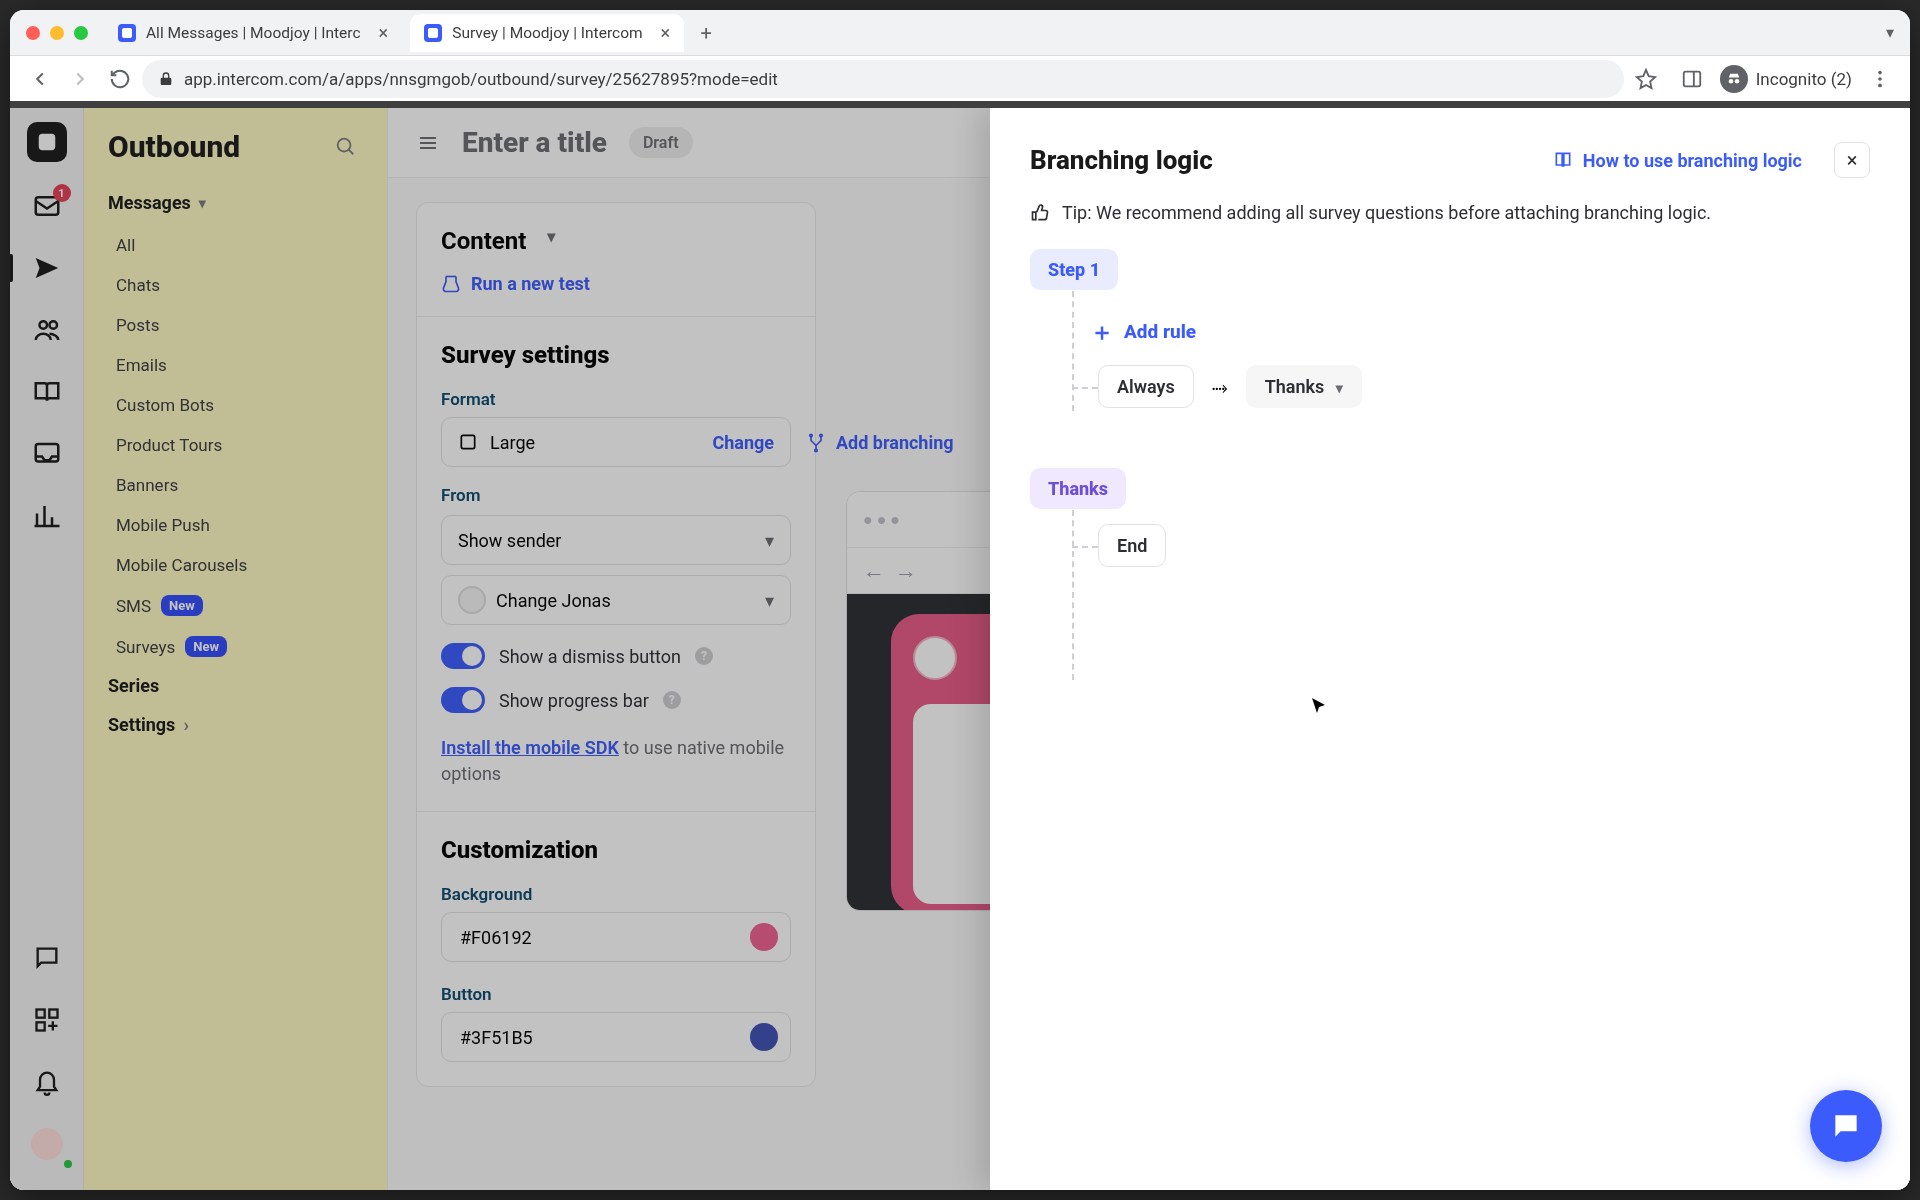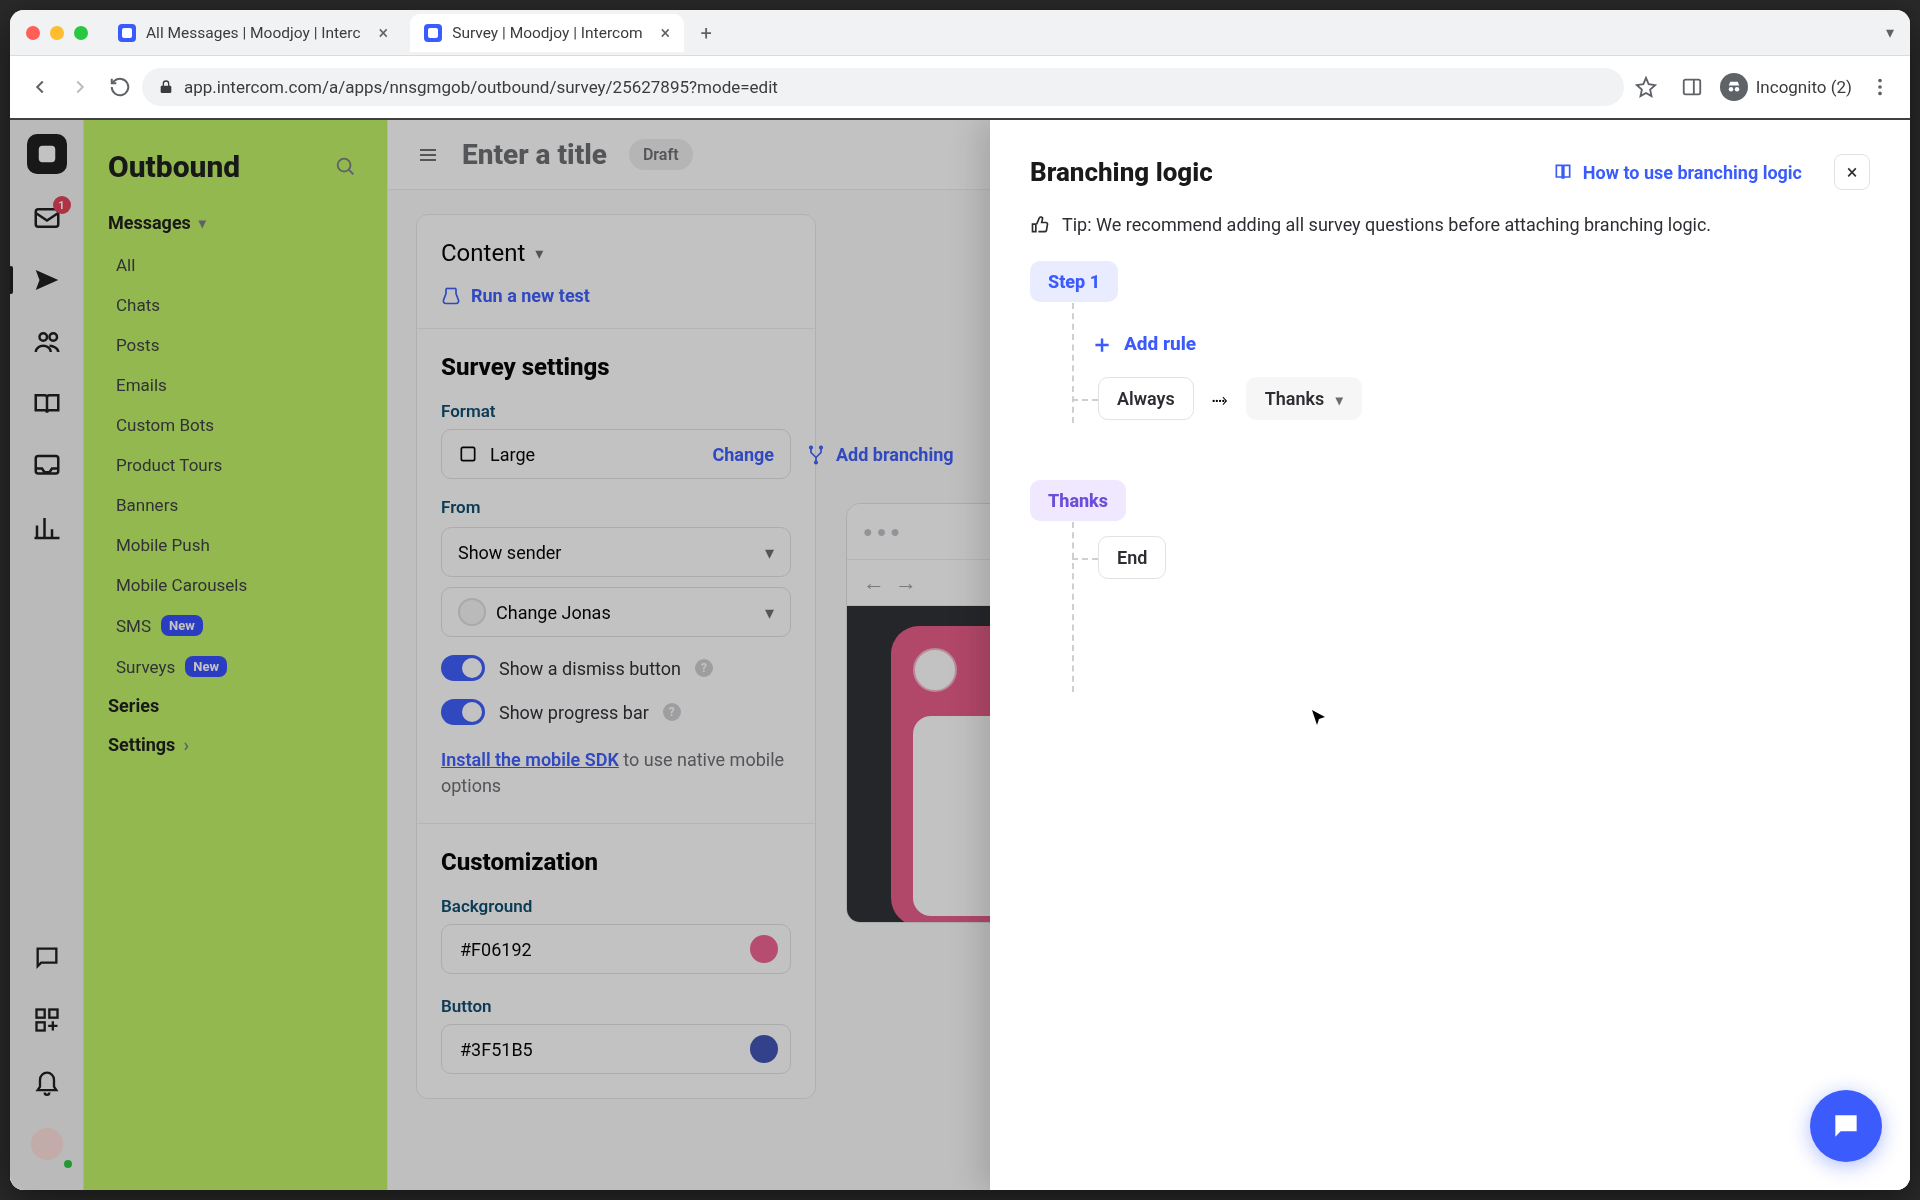--- a/index.html
+++ b/index.html
@@ -37,21 +37,21 @@
   .tab .fav { width:18px; height:18px; border-radius:4px; background:#3b5bfd; display:flex;align-items:center;justify-content:center; }
   .tab .fav svg { fill:#fff; }
   .tab .tab-close { margin-left: 8px; font-size:18px; color:#5f6367; cursor:pointer; }
   .tab .title { white-space:nowrap; overflow:hidden; text-overflow:ellipsis; }
   .new-tab-btn { width:28px;height:28px;border-radius:50%;display:flex;align-items:center;justify-content:center;font-size:20px;color:#5f6367; }
   .tab-bar-spacer { flex:1; }
   .tab-caret { font-size:16px;color:#5f6367; padding-right:6px; }
 
   
   .addr-bar {
-    height: 64px; background:#fff; border-bottom:2px solid #404040;
+    height: 52px; background:#fff; border-bottom:7px solid #404040;
     display:flex; align-items:center; gap:4px; padding: 0 12px;
   }
   .addr-btn { width:36px;height:36px;display:flex;align-items:center;justify-content:center;border-radius:50%;color:#5f6367; }
   .addr-btn.disabled { color:#b9bcc2; }
   .omnibox {
     flex:1 1 auto; height:38px; background:#f1f2f4; border-radius:30px;
     display:flex;align-items:center; gap:10px; padding:0 16px; color:#3c3c3c;font-size:17px;
   }
   .lock { width:16px;height:16px; }
   .addr-right { display:flex; align-items:center; gap:10px; }
@@ -77,21 +77,21 @@
     content:""; position:absolute; left:-20px; top:4px; bottom:4px; width:4px; background:#1a1a1a; border-radius:2px;
   }
   .rail-badge {
     position:absolute; top:-4px; right:-6px; min-width:18px;height:18px;border-radius:10px;background:#e33e57;color:#fff;font-size:11px;font-weight:bold;display:flex;align-items:center;justify-content:center;padding:0 4px;
   }
   .rail-spacer { flex:1; }
   .presence { width:12px;height:12px;border-radius:50%;background:#28c840;border:2px solid #f5f5f5; position:absolute; bottom:20px; left:52px; }
 
   
   .sidebar {
-    width:304px; background:#bef264; border-right:1px solid #eee; padding:28px 24px 0; overflow-y:auto;
+    width:304px; background:#fef9c3; border-right:1px solid #eee; padding:20px 24px 0; overflow-y:auto;
   }
   .sidebar-head { display:flex;align-items:center; gap:18px; margin-bottom:28px; }
   .sidebar-title { font-size:30px; font-weight:800; color:#1a1a1a; }
   .search-btn { width:36px;height:36px;border-radius:50%;display:flex;align-items:center;justify-content:center;color:#7b7d84; margin-left:auto; }
   .nav-group-head { display:flex;align-items:center;gap:8px;font-size:18px;font-weight:700;color:#1a1a1a; margin-bottom:12px; }
   .nav-group-head .chev { font-size:14px;color:#7b7d84; }
   .nav-item { font-size:17px;color:#3b3d42; padding:10px 8px; border-radius:8px; display:flex;align-items:center;gap:10px; cursor:pointer; }
   .nav-new { background:#334bfd;color:#fff;font-size:13px;font-weight:700;padding:3px 8px;border-radius:8px; }
   .nav-section { margin-top:8px; font-size:18px;font-weight:700;color:#1a1a1a; }
   .settings-row { margin-top:18px;display:flex;align-items:center;gap:8px;font-size:18px;font-weight:700;color:#1a1a1a; }
@@ -109,21 +109,21 @@
   .hamburger { color:#6a6c72; }
   .enter-title { font-size:28px;font-weight:800;color:#6a6c72; }
   .draft-pill { background:#eee;color:#6a6c72;font-size:16px;font-weight:600;padding:6px 14px;border-radius:999px; }
 
   .content-wrap { padding:24px 28px; display:flex; gap:30px; }
   .content-card {
     background:#fff; border:1px solid #e8e8e8; border-radius:12px; flex: 0 0 400px;
     display:flex; flex-direction:column;
   }
   .card-header {
-    padding:24px 24px 8px; font-size:24px; font-weight:400; display:flex;align-items:center;gap:10px;
+    padding:24px 24px 8px; font-size:24px; font-weight:700; display:flex;align-items:flex-start;gap:21px;
   }
   .card-subaction {
     padding: 10px 24px 22px; color:#3b5bfd;font-weight:700;font-size:18px;display:flex;align-items:center;gap:10px;
   }
   .settings-card { border-top:1px solid #eee; padding:24px; }
   .settings-title { font-size:24px;font-weight:800;margin-bottom:20px; }
   .field-label { font-size:17px;color:#0c4a6e;font-weight:600;margin:18px 0 8px; }
   .field-label:first-child { margin-top:0; }
   .pill-row {
     border:1px solid #e2e2e5;border-radius:10px;height:50px;display:flex;align-items:center;justify-content:space-between;padding:0 16px;font-size:18px;

